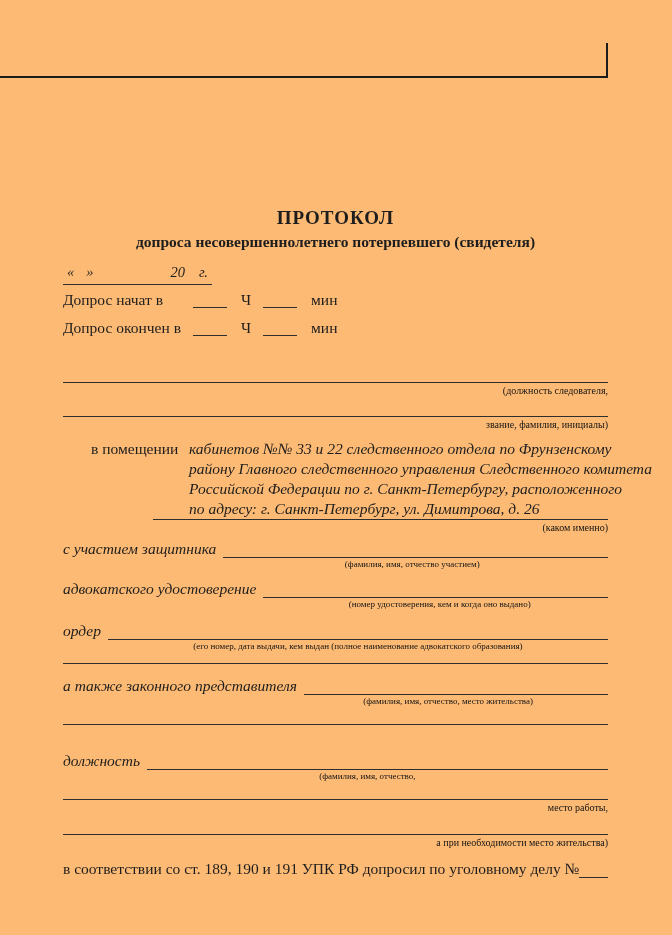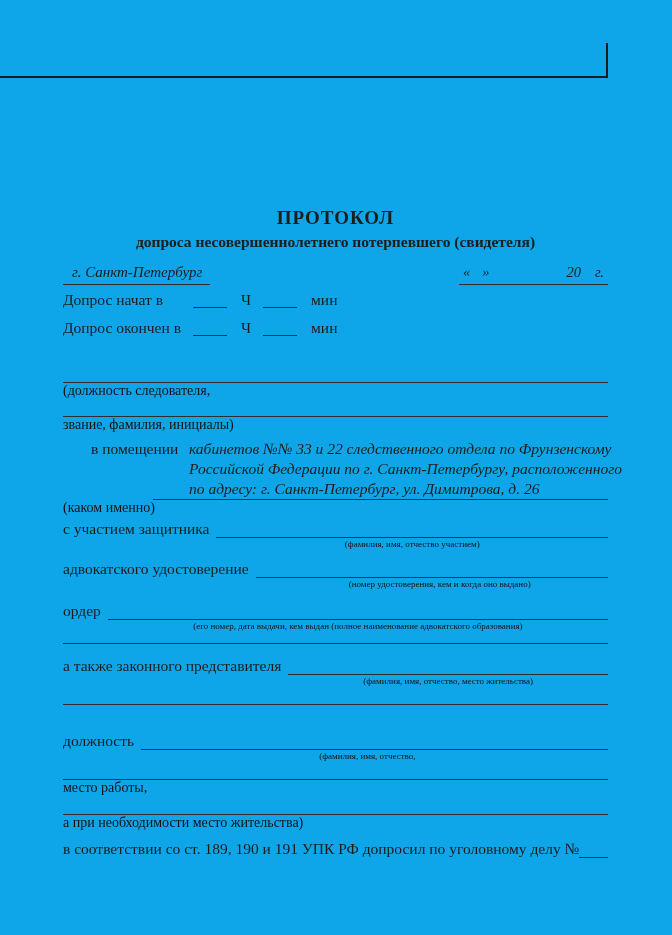--- a/index.html
+++ b/index.html
@@ -1,19 +1,19 @@
 <!DOCTYPE html>
 <html><head>
 <meta charset="utf-8">
 <style>
   * { margin:0; padding:0; box-sizing:border-box; }
   html,body { background:#ffffff; }
   body { width:672px; height:935px; position:relative; font-family:"Liberation Serif", serif; color:#1d1d1d; }
 
-  .page { position:absolute; inset:0; background:#0ea5e9; overflow:hidden; }
+  .page { position:absolute; inset:0; background:#fdba74; overflow:hidden; }
 
   
   .corner-h { position:absolute; left:0; top:76px; width:608px; height:2px; background:#1c1c1c; }
   .corner-v { position:absolute; left:606px; top:43px; width:2px; height:35px; background:#1c1c1c; }
 
   .content { position:absolute; left:63px; top:0; width:545px; }
 
   .title { margin-top:206px; text-align:center; font-weight:bold; font-size:19px; line-height:23px; letter-spacing:1px; }
   .subtitle { margin-top:3px; text-align:center; font-weight:bold; font-size:15.5px; line-height:19px; }
 
@@ -23,31 +23,31 @@
   .date-box .qc { margin-left:12px; }
   .date-box .sp { flex:1; }
   .date-box .gsuf { margin-left:14px; }
 
   .time-grid { margin-top:7px; display:grid; grid-template-columns:max-content 34px max-content 34px max-content; column-gap:7px; row-gap:2px; align-items:end; font-size:15.5px; line-height:16px;gap:12px; }
   .tblank { border-bottom:1.5px solid #2e2e2e; height:14px; }
   .tunit { padding-left:2px; }
 
   .rule { border-bottom:1.5px solid #2e2e2e; }
   .r1 { margin-top:46px; }
-  .cap-c { margin-top:2px; text-align:left; font-size:14px; line-height:11px; color:#141414; }
+  .cap-c { margin-top:2px; text-align:right; font-size:10px; line-height:11px; color:#141414; }
   .r2 { margin-top:20px; }
 
   .premises { margin-top:9px; display:flex; align-items:flex-start; font-size:15.5px;margin-left:28px; }
   .plabel { width:98px; flex:none; line-height:20px; }
   .pvalue { flex:1; font-style:italic; font-size:15.5px; line-height:20px; }
   .pvalue span { display:block; white-space:nowrap; }
   .premises-line { margin-left:90px; border-bottom:1.5px solid #2e2e2e; }
 
   .frow { display:flex; align-items:flex-end; height:21px; font-size:15.5px; }
-  .flabel { white-space:nowrap; padding-right:7px; line-height:19px; }
+  .flabel { white-space:nowrap; padding-right:7px; line-height:19px;font-style:italic; }
   .fline { flex:1; align-self:stretch; border-bottom:1.5px solid #2e2e2e; }
   .caprow { display:flex; align-items:flex-start; margin-top:1px; height:12px; }
   .ghost { visibility:hidden; height:0; overflow:hidden; display:inline-block; font-size:15.5px; padding-right:7px; white-space:nowrap; }
   .fcap { flex:1; text-align:center; font-size:9px; line-height:11px; color:#141414; }
 
   .mt4 { margin-top:4px; } .mt6 { margin-top:6px; } .mt8 { margin-top:8px; }
   .mt10 { margin-top:10px; } .mt16 { margin-top:16px; } .mt21 { margin-top:21px; } .mt24 { margin-top:24px; }
 
   .footer-row { margin-top:9px; display:flex; align-items:flex-end; height:21px; font-size:15.5px; }
   .footer-row .ftext { white-space:nowrap; line-height:19px; }
@@ -59,23 +59,20 @@
 
   <div class="corner-h"></div>
   <div class="corner-v"></div>
 
   <div class="content">
 
     <div class="title">ПРОТОКОЛ</div>
     <div class="subtitle">допроса несовершеннолетнего потерпевшего (свидетеля)</div>
 
     <div class="place-date-row">
-      <div class="place-box">
-        <span>г. Санкт-Петербург</span>
-      </div>
       <div class="date-box">
         <span>«</span>
         <span class="qc">»</span>
         <span class="sp"></span>
         <span>20</span>
         <span class="gsuf">г.</span>
       </div>
     </div>
 
     <div class="time-grid">
@@ -95,20 +92,21 @@
     <div class="rule r1"></div>
     <div class="cap-c">(должность следователя,</div>
 
     <div class="rule r2"></div>
     <div class="cap-c">звание, фамилия, инициалы)</div>
 
     <div class="premises">
       <span class="plabel">в помещении</span>
       <div class="pvalue">
         <span>кабинетов №№ 33 и 22 следственного отдела по Фрунзенскому</span>
+        <span>району Главного следственного управления Следственного комитета</span>
         <span>Российской Федерации по г. Санкт-Петербургу, расположенного</span>
         <span>по адресу: г. Санкт-Петербург, ул. Димитрова, д. 26</span>
       </div>
     </div>
     <div class="premises-line"></div>
     <div class="cap-c">(каком именно)</div>
 
     <div class="frow mt4">
       <span class="flabel">с участием защитника</span>
       <span class="fline"></span>

